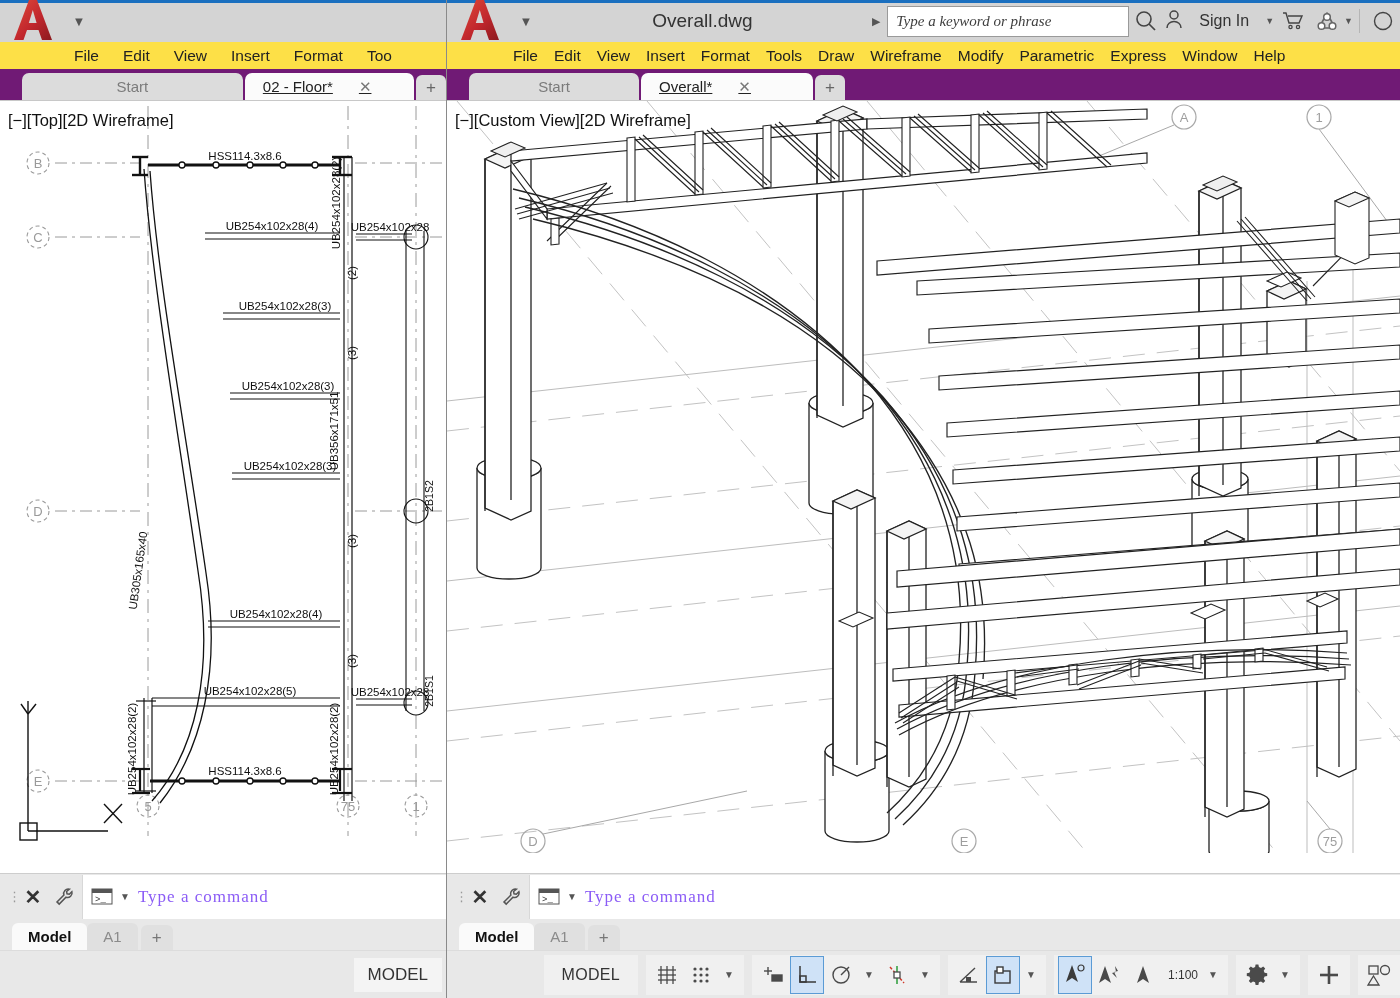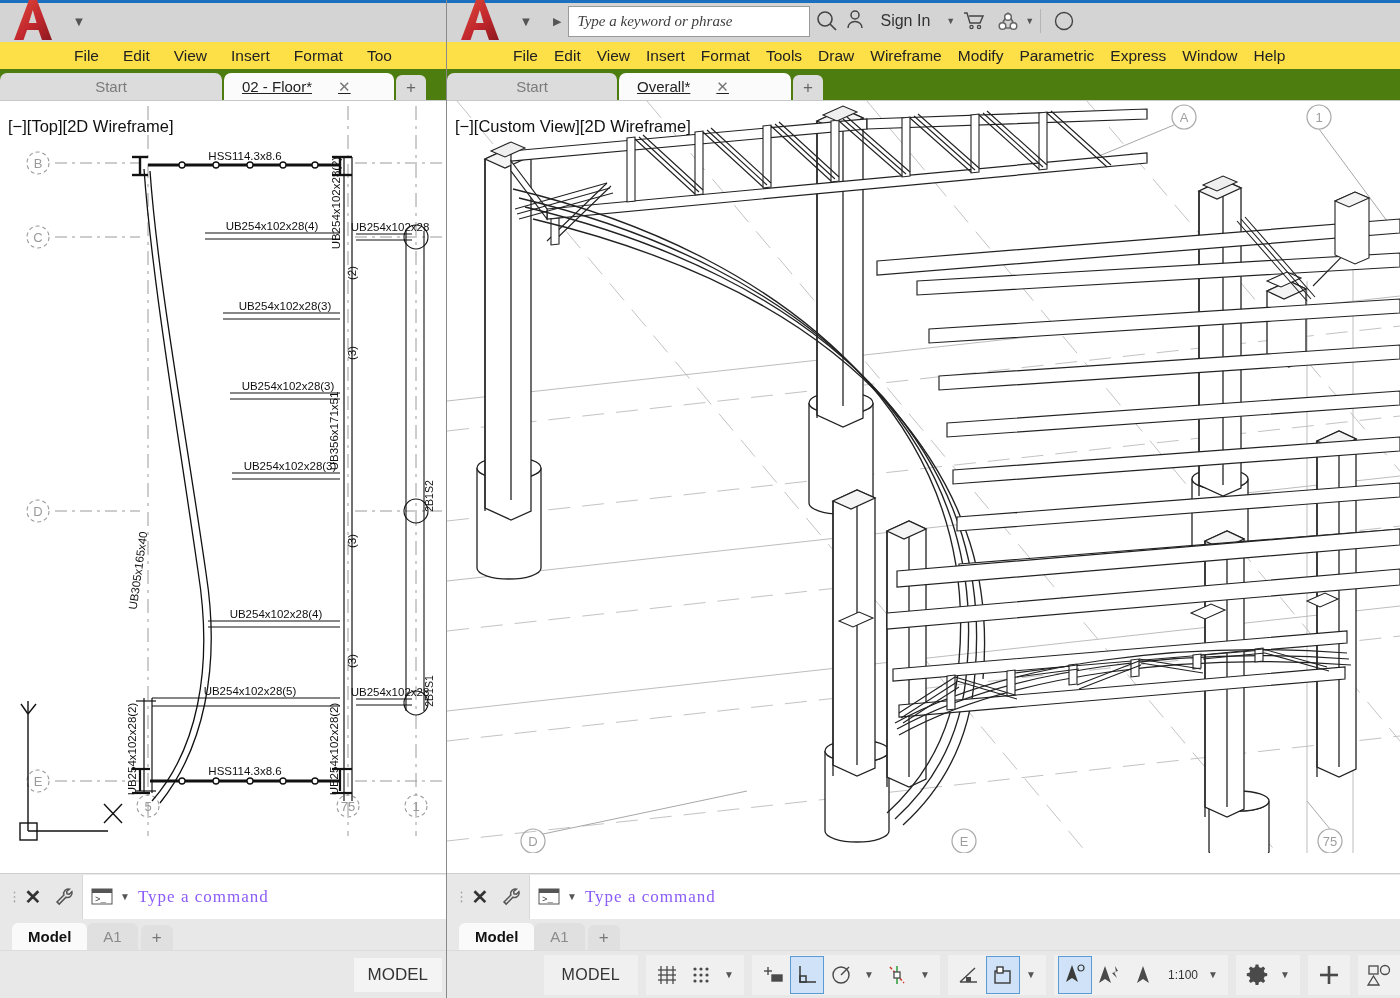--- a/index.html
+++ b/index.html
@@ -57,22 +57,22 @@
     padding-left: 62px; flex: 0 0 auto; overflow:hidden;
   }
   .menubar.right-mb { padding-left: 58px; }
   .menu-item {
     font-size: 15.5px; color:#222; padding: 0 12px; white-space:nowrap; cursor:default;
   }
   .menubar.right-mb .menu-item { padding: 0 8px; }
 
   
   .tabbar {
-    height: 31px; background:#4d7c0f; display:flex; align-items:flex-end; flex:0 0 auto;
-    padding-left: 0; position:relative;
+    height: 31px; background:#701a75; display:flex; align-items:flex-end; flex:0 0 auto;
+    padding-left: 22px; position:relative;
   }
   .ftab {
     height: 27px; display:flex; align-items:center; border-radius: 7px 7px 0 0;
     padding: 0 18px; font-size:15px; color:#555; background:#dedede; white-space:nowrap;
     margin-right:2px;
   }
   .ftab.inactive { background: #dcdcdc; color:#7b7b7b; }
   .ftab.active { background:#fbfbfb; color:#222;text-decoration:underline; }
   .ftab .x { margin-left: 26px; font-size:15px; color:#777; }
   .ftab-plus {
@@ -83,21 +83,21 @@
   .tabbar.left-tb .ftab.active { width: 170px; }
   .tabbar.right-tb .ftab.inactive { width: 170px; justify-content:center; padding:0; }
   .tabbar.right-tb .ftab.active { width: 172px; }
 
   
   .canvas {
     position: relative; flex: 1 1 auto; background:#ffffff; overflow:hidden;
     border-top:1px solid #c8c8c8;
   }
   .vplabel {
-    position:absolute; left:8px; top:16px; font-size:16.5px; color:#111;
+    position:absolute; left:8px; top:10px; font-size:16.5px; color:#111;
     font-family:"Liberation Sans", sans-serif; white-space:nowrap; z-index:5;
   }
   .canvas svg { position:absolute; left:0; top:0; }
 
   
   .cmdrow {
     height: 46px; background:#e8e8e8; display:flex; align-items:center; flex:0 0 auto;
     padding-left: 8px; border-top:1px solid #cdcdcd;
   }
   .cmd-grip { color:#999; font-size:13px; letter-spacing:1px; width:10px; }
@@ -398,20 +398,21 @@
             <stop offset="0%" stop-color="#e04a3a"></stop>
                 <stop offset="55%" stop-color="#c1272d"></stop>
                 <stop offset="100%" stop-color="#8c1a1f"></stop>
           </linearGradient>
             </defs>
           <path d="M19 2 L27 2 L42 42 L32 42 L28.5 32 L17 32 L13.5 42 L4 42 Z M22.8 12 L18.8 25 L26.6 25 Z" fill="url(#lgB)"></path>
         </svg>
       </div>
       <div class="qat-arrow">▼</div>
       <div class="title-right-area">
+        <div style="flex:1;text-align:center;" class="doc-title">Overall.dwg</div>
         <div class="search-wrap">
           <span class="tri-right">▶</span>
           <div class="search-box">
             <span>Type a keyword or phrase</span>
           </div>
           <div class="tb-icon">
             <svg width="22" height="22" viewBox="0 0 22 22">
                 <circle cx="9" cy="9" r="7" fill="none" stroke="#444" stroke-width="1.6"></circle>
                 <line x1="14" y1="14" x2="20" y2="20" stroke="#444" stroke-width="1.7"></line>
               </svg>

